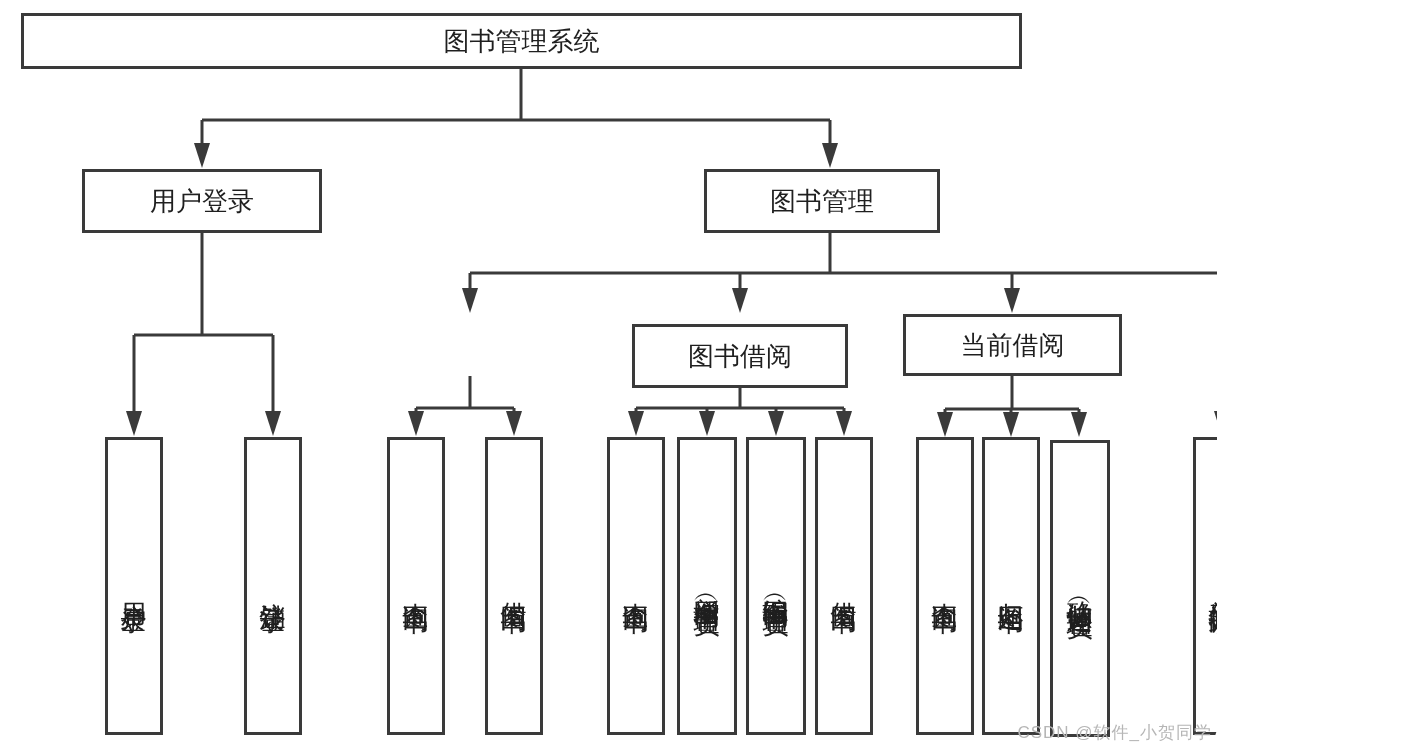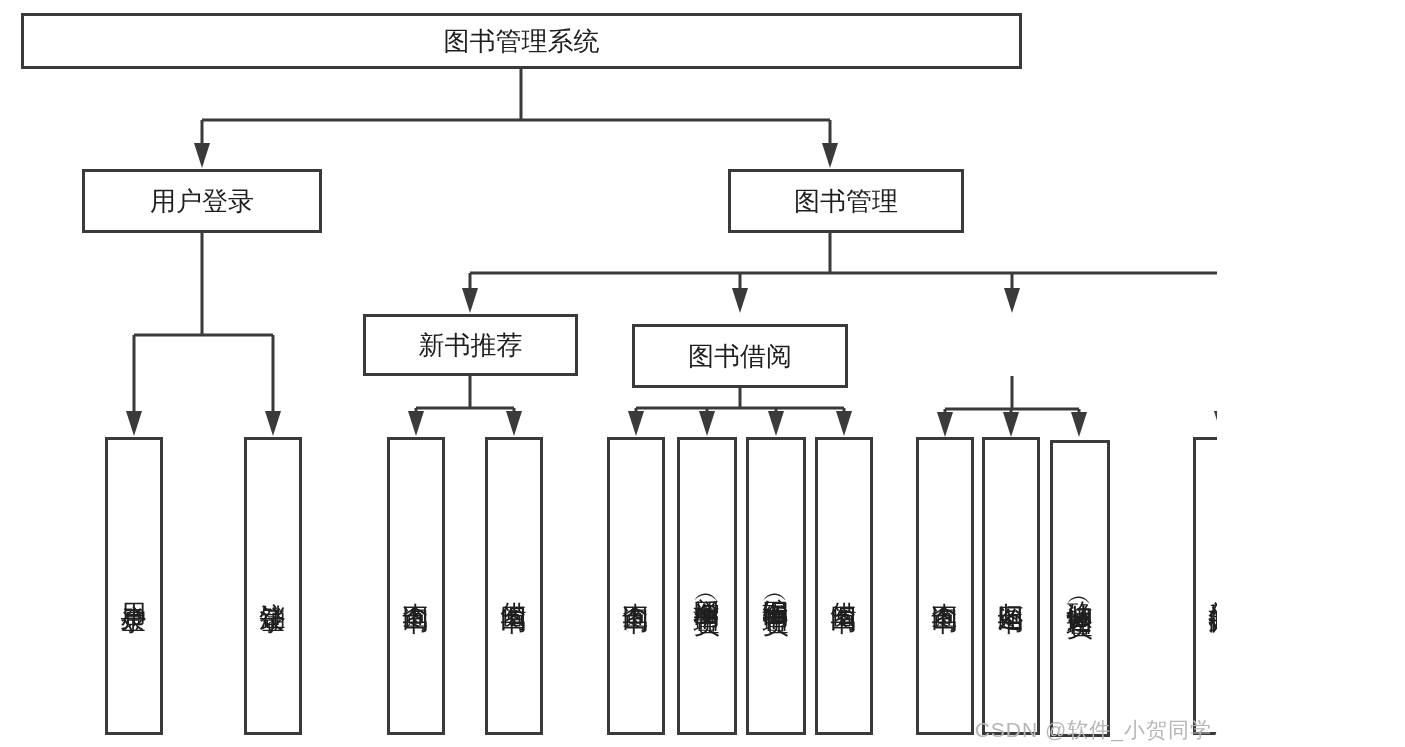--- a/index.html
+++ b/index.html
@@ -14,21 +14,21 @@
     position:absolute;box-sizing:border-box;border:3px solid #3a3a3a;background:#ffffff;
     display:flex;align-items:center;justify-content:center;
     color:#1f1f1f;font-size:26px;line-height:1;white-space:nowrap;
   }
   .leaf{
     writing-mode:vertical-rl;text-orientation:mixed;
     letter-spacing:2px;white-space:normal;
   }
   .watermark{
     position:absolute;right:5px;bottom:3px;
-    color:#b6b6b6;font-size:21px;letter-spacing:1px;
+    color:#b6b6b6;font-size:17px;letter-spacing:1px;
   }
 </style>
 </head>
 <body>
 
 <div class="stage">
 
   <svg class="wires" viewBox="0 0 1405 747" aria-hidden="true">
 
     <path d="M521,69 L521,120 M202,120 L830,120 M202,120 L202,144 M830,120 L830,144"></path>
@@ -65,29 +65,29 @@
     <polygon points="1335,411 1351,411 1343,436"></polygon>
   </svg>
 
   <div class="node" style="left:21px;top:13px;width:1001px;height:56px">
     <span>图书管理系统</span>
   </div>
 
   <div class="node" style="left:82px;top:169px;width:240px;height:64px">
     <span>用户登录</span>
   </div>
-  <div class="node" style="left:728px;top:169px;width:236px;height:64px">
+  <div class="node" style="left:704px;top:169px;width:236px;height:64px">
     <span>图书管理</span>
   </div>
 
-  <div class="node" style="left:363px;top:314px;width:215px;height:62px">
-    <span>新书推荐</span>
-  </div>
   <div class="node" style="left:632px;top:324px;width:216px;height:64px">
     <span>图书借阅</span>
+  </div>
+  <div class="node" style="left:903px;top:314px;width:219px;height:62px">
+    <span>当前借阅</span>
   </div>
 
   <div class="node leaf" style="left:105px;top:437px;width:58px;height:298px">用户登录</div>
   <div class="node leaf" style="left:244px;top:437px;width:58px;height:298px">注销登录</div>
   <div class="node leaf" style="left:387px;top:437px;width:58px;height:298px">查询图书</div>
   <div class="node leaf" style="left:485px;top:437px;width:58px;height:298px">借阅图书</div>
   <div class="node leaf" style="left:607px;top:437px;width:58px;height:298px">查询图书</div>
   <div class="node leaf" style="left:677px;top:437px;width:60px;height:298px">新增图书（管理员）</div>
   <div class="node leaf" style="left:746px;top:437px;width:60px;height:298px">编辑图书（管理员）</div>
   <div class="node leaf" style="left:815px;top:437px;width:58px;height:298px">借阅图书</div>

